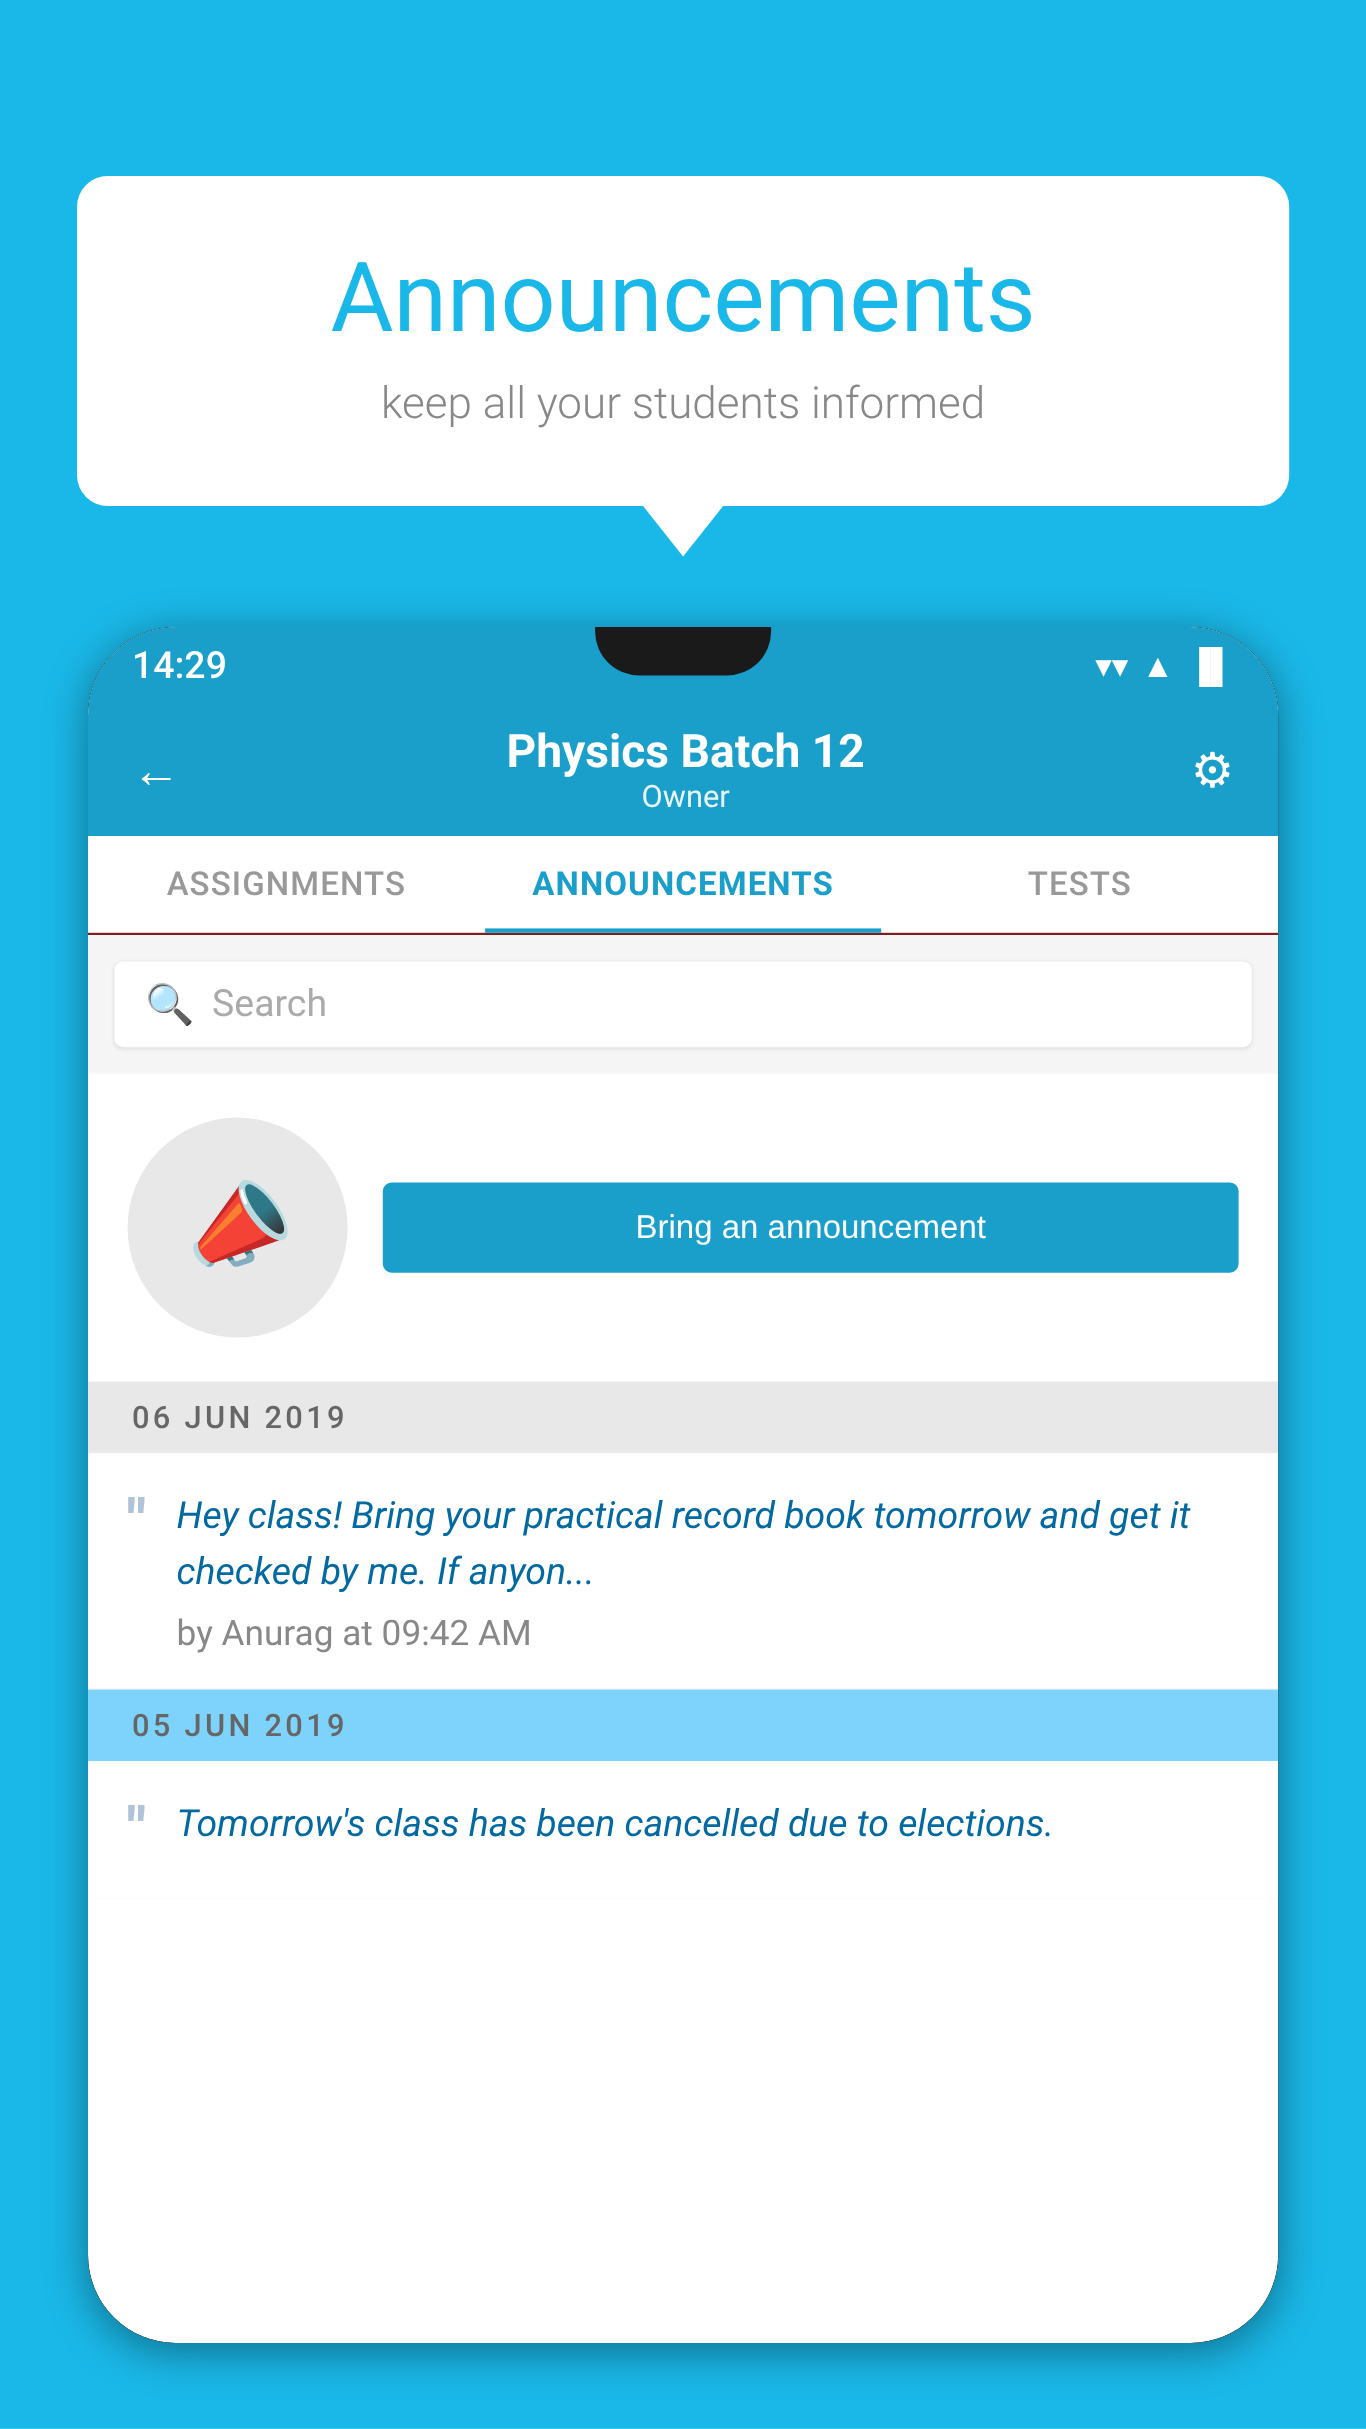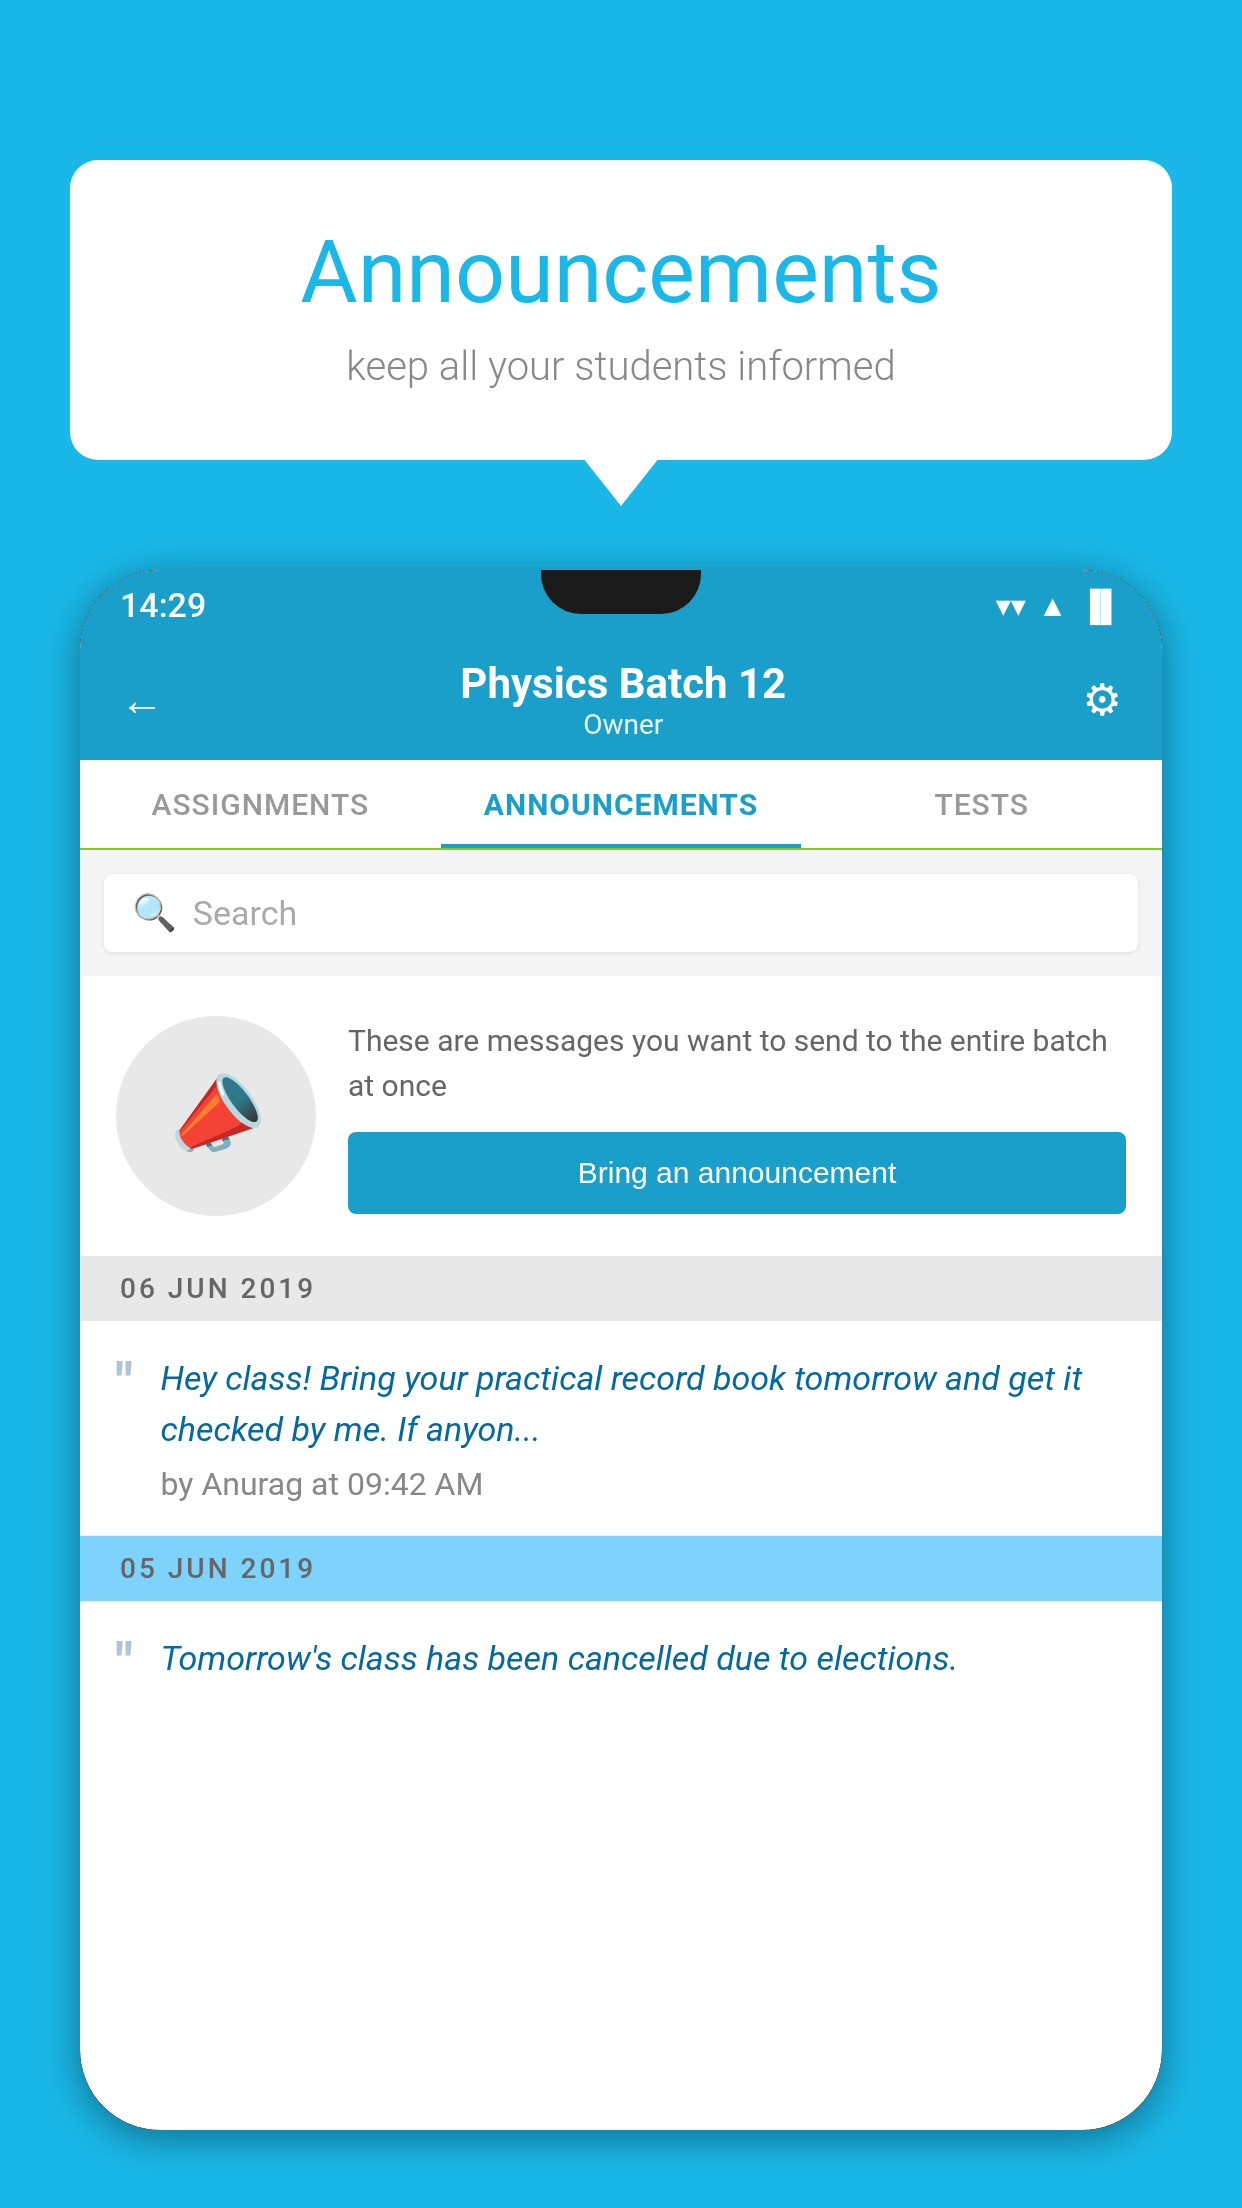--- a/index.html
+++ b/index.html
@@ -156,21 +156,21 @@
     .header-settings {
       color: white;
       font-size: 44px;
       cursor: pointer;
     }
 
     
     .tabs {
       background: white;
       display: flex;
-      border-bottom: 2px solid #84cc16;
+      border-bottom: 2px solid #7f1d1d;
       height: 90px;
       align-items: center;
     }
 
     .tab {
       flex: 1;
       text-align: center;
       font-size: 30px;
       color: #999;
       font-weight: 500;
@@ -401,21 +401,20 @@
         <div class="search-bar">
           <span class="search-icon-el">🔍</span>
           <span class="search-text">Search</span>
         </div>
 
         <div class="promo-card">
           <div class="promo-icon-circle">
             <span class="megaphone-icon">📣</span>
           </div>
           <div class="promo-right">
-            <div class="promo-description">These are messages you want to send to the entire batch at once</div>
             <button class="make-announcement-btn">Bring an announcement</button>
           </div>
         </div>
 
         <div class="date-separator">06  JUN  2019</div>
 
         <div class="announcement-item">
           <span class="quote-icon">"</span>
           <div>
             <div class="announcement-text">Hey class! Bring your practical record book tomorrow and get it checked by me. If anyon...</div>

